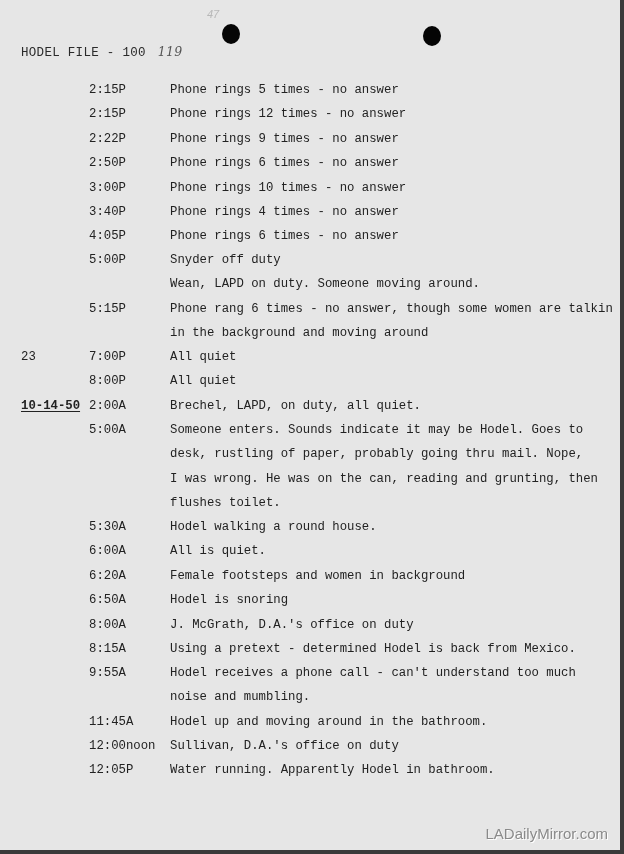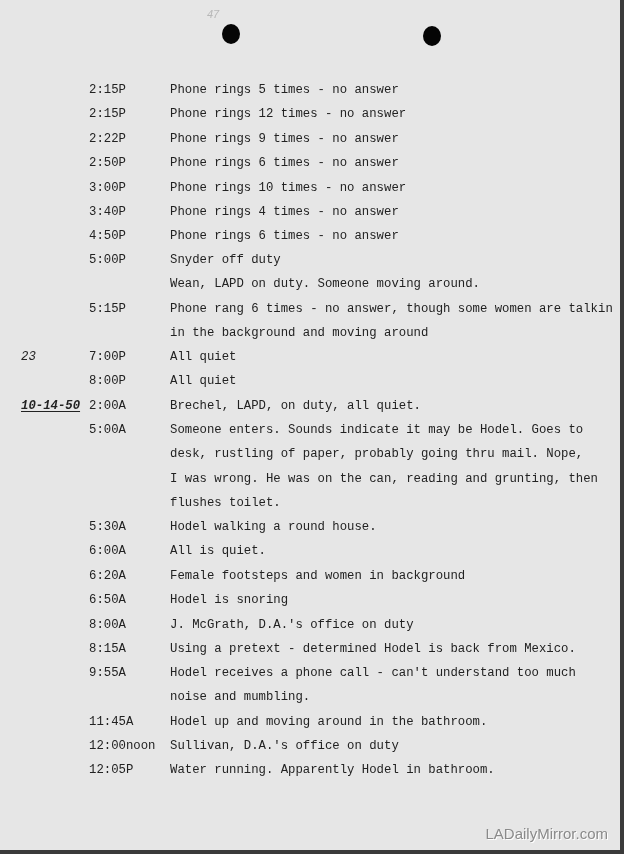--- a/index.html
+++ b/index.html
@@ -27,39 +27,43 @@
       font-family: "DejaVu Serif", serif; font-style: italic; color: #555; margin-left: 4px;
     }
     .mark {
       position: absolute; left: 207px; top: 8px; font-family: Liberation Sans, sans-serif;
       font-style: italic; font-size: 11px; color: #b8b8b8;
     }
     .line {
       position: absolute; left: 0; height: 16px;
       font-size: 12.3px; color: #222; white-space: nowrap; line-height: 16px;
     }
-    .date { position: absolute; left: 21px; font-style: italic; }
+    .date { position: absolute; left: 21px; }
     .date.underlined { text-decoration: underline; text-underline-offset: 2px; font-weight: bold; }
     .time { position: absolute; left: 89px; }
     .entry { position: absolute; left: 170px; }
     .watermark {
       position: absolute; right: 12px; bottom: 8px;
       font-family: "Liberation Sans", sans-serif; font-size: 15px; color: #8a8a8a;
       text-shadow: 1px 1px 0 #ffffff;
       padding-left: 22px;
     }
   </style>
 </head>
 <body>
 
 <div class="page">
   <div class="punch" style="left:222px; top:24px;"></div>
   <div class="punch" style="left:423px; top:26px;"></div>
   <div class="mark">47</div>
 
+  <div class="header">
+    <span>HODEL FILE - 100</span>
+    <span class="handwritten">119</span>
+  </div>
 
   <div id="log">
       <div class="line" style="top: 82px;">
         <span class="date"></span>
         <span class="time">2:15P</span>
         <span class="entry">Phone rings 5 times - no answer</span>
       </div>
       <div class="line" style="top: 106px;">
         <span class="date"></span>
         <span class="time">2:15P</span>
@@ -80,21 +84,21 @@
         <span class="time">3:00P</span>
         <span class="entry">Phone rings 10 times - no answer</span>
       </div>
       <div class="line" style="top: 204px;">
         <span class="date"></span>
         <span class="time">3:40P</span>
         <span class="entry">Phone rings 4 times - no answer</span>
       </div>
       <div class="line" style="top: 228px;">
         <span class="date"></span>
-        <span class="time">4:50P</span>
+        <span class="time">4:05P</span>
         <span class="entry">Phone rings 6 times - no answer</span>
       </div>
       <div class="line" style="top: 252px;">
         <span class="date"></span>
         <span class="time">5:00P</span>
         <span class="entry">Snyder off duty</span>
       </div>
       <div class="line" style="top: 276px;">
         <span class="date"></span>
         <span class="time"></span>

